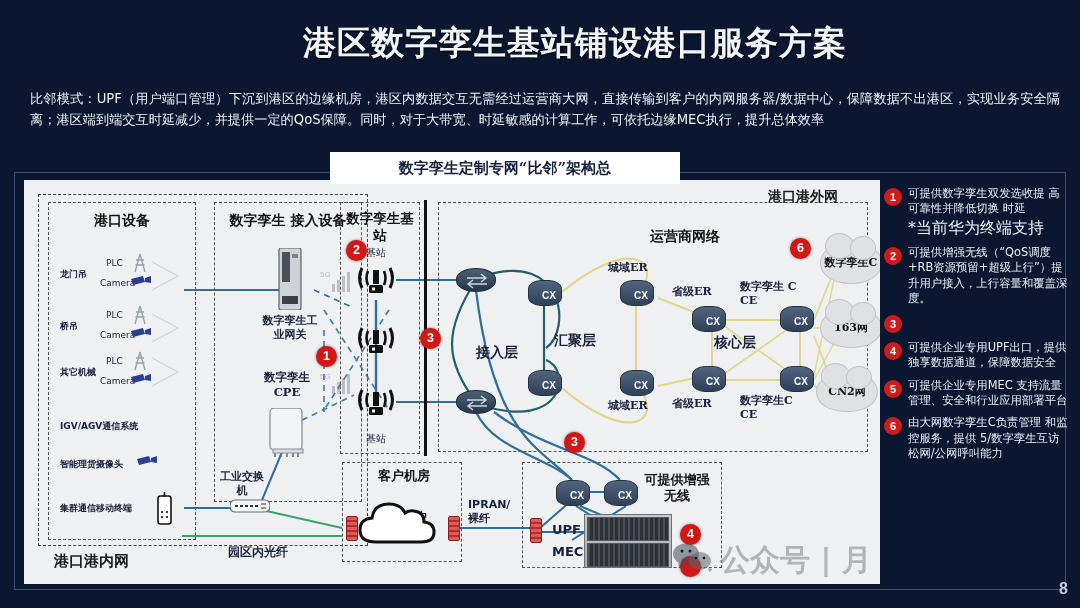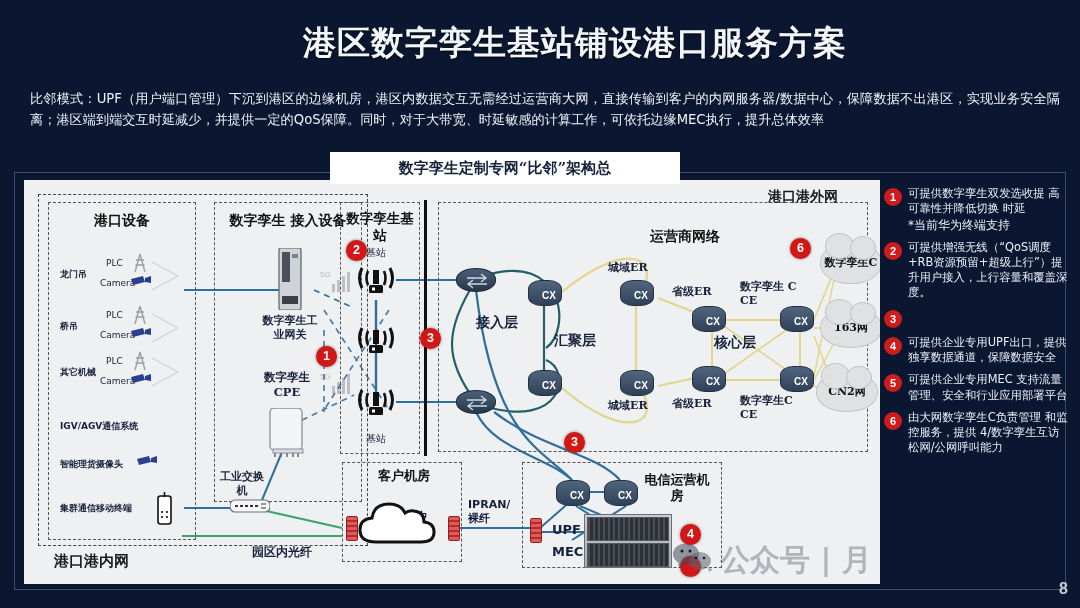--- a/index.html
+++ b/index.html
@@ -95,21 +95,21 @@
   .note { display:flex; gap:6px; margin-bottom:7px; }
   .note-num {
     flex:0 0 auto; width:18px;height:18px;border-radius:50%;
     background:#cf1b1b; color:#fff; font-size:11px;font-weight:700;
     text-align:center; line-height:18px; margin-top:2px;
   }
   .note-txt {
     font-size:11.4px; line-height:1.34; color:#eaf0f8;
     font-family:"DejaVu Sans","Liberation Sans",sans-serif;
   }
-  .note-sub { font-size:12px; }
+  .note-sub { font-size:16px; }
   
   #watermark {
     position:absolute; left:672px; top:540px; z-index:40;
     display:flex; align-items:center; gap:8px;
     font-family:"DejaVu Serif","Liberation Serif",serif;
     font-size:30px; font-weight:700; color:rgba(120,125,135,.52);
     white-space:nowrap; pointer-events:none;
   }
   #page-num {
     position:absolute; right:12px; bottom:10px; z-index:41;
@@ -281,21 +281,21 @@
     <path d="M11 44 v5 M17 44 v5 M23 44 v5 M29 44 v5 M34 44 v5" stroke="#6b7179" stroke-width="1.6"></path>
     <rect x="9" y="41" width="30" height="4" fill="#d9dce0" stroke="#8a9099" stroke-width="1"></rect>
   </svg>
 
   <div class="lbl lbl-b" style="left:196px;top:290px;width:44px;white-space:normal;text-align:center;font-size:11px;line-height:1.3;font-family:'DejaVu Serif',serif;">工业交换机</div>
   <svg class="antenna" style="left:206px;top:318px;" width="40" height="16">
     <rect x="0" y="2" width="40" height="12" rx="5" fill="#f5f6f7" stroke="#6b7179" stroke-width="1.2"></rect>
     <path d="M5 8 h3 M10 8 h3 M15 8 h3 M20 8 h3 M25 8 h3" stroke="#333" stroke-width="2"></path>
     <path d="M31 6 h5 M31 10 h5" stroke="#333" stroke-width="1.2"></path>
   </svg>
-  <div class="lbl lbl-b" style="left:228px;top:364px;font-size:12px;font-family:'DejaVu Serif',serif;">园区内光纤</div>
+  <div class="lbl lbl-b" style="left:204px;top:364px;font-size:12px;font-family:'DejaVu Serif',serif;">园区内光纤</div>
 
   <svg class="signal" style="left:296px;top:88px;" width="34" height="26">
     <text x="0" y="9" font-size="8" fill="#556">5G</text>
     <rect x="12" y="16" width="3" height="8" fill="#667"></rect>
       <rect x="17" y="12" width="3" height="12" fill="#667"></rect>
     <rect x="22" y="8" width="3" height="16" fill="#667"></rect>
       <rect x="27" y="4" width="3" height="20" fill="#667"></rect>
   </svg>
   <svg class="signal" style="left:296px;top:190px;" width="34" height="26">
     <text x="0" y="9" font-size="8" fill="#556">5G</text>
@@ -330,21 +330,21 @@
     <rect x="17" y="8" width="6" height="14" fill="#111"></rect>
     <rect x="13" y="23" width="14" height="8" rx="1.5" fill="#111"></rect>
     <rect x="16" y="25.5" width="3" height="3" fill="#fff"></rect>
   </svg>
 
   <div style="position:absolute;left:400px;top:20px;width:3px;height:256px;background:#111;"></div>
 
   <div class="dashbox" style="left:414px;top:22px;width:430px;height:250px;border-color:#555;"></div>
   <div class="grpTitle" style="left:596px;top:48px;width:130px;font-size:14px;">运营商网络</div>
 
-  <div class="lbl lbl-b" style="left:452px;top:134px;font-size:14px;font-family:'DejaVu Serif',serif;">接入层</div>
+  <div class="lbl lbl-b" style="left:452px;top:164px;font-size:14px;font-family:'DejaVu Serif',serif;">接入层</div>
   <div class="lbl lbl-b" style="left:530px;top:152px;font-size:14px;font-family:'DejaVu Serif',serif;">汇聚层</div>
   <div class="lbl lbl-b" style="left:690px;top:154px;font-size:14px;font-family:'DejaVu Serif',serif;">核心层</div>
 
   <div class="routerA" style="left:432px;top:88px;">
     <svg width="40" height="24">
         <path d="M10 9 h18 M24 5 l5 4 l-5 4 M30 15 h-18 M16 11 l-5 4 l5 4" stroke="#cfd8e2" stroke-width="1.4" fill="none"></path>
       </svg>
   </div>
   <div class="routerA" style="left:432px;top:210px;">
     <svg width="40" height="24">
@@ -379,21 +379,21 @@
   <svg class="antenna" style="left:330px;top:316px;" width="96" height="56">
     <path d="M22 46 q-16 0 -16-12 q0-11 12-12 q2-14 17-14 q12 0 16 9 q4-3 9-2 q10 1 10 11 q10 1 10 10 q0 10-13 10 Z" fill="#fff" stroke="#111" stroke-width="3"></path>
   </svg>
   <div class="lbl lbl-b" style="left:348px;top:330px;width:56px;white-space:normal;text-align:center;font-size:11px;line-height:1.25;font-family:'DejaVu Serif',serif;">园区数据中心</div>
   <div class="firewall" style="left:322px;top:336px;"></div>
   <div class="firewall" style="left:424px;top:336px;"></div>
 
   <div class="lbl lbl-b" style="left:444px;top:318px;width:46px;white-space:normal;font-size:11px;line-height:1.3;font-family:'DejaVu Sans',sans-serif;">IPRAN/裸纤</div>
 
   <div class="dashbox" style="left:498px;top:282px;width:200px;height:106px;"></div>
-  <div class="grpTitle" style="left:618px;top:292px;width:70px;font-size:13px;">电信运营机房</div>
+  <div class="grpTitle" style="left:618px;top:292px;width:70px;font-size:13px;">可提供增强无线</div>
   <div class="router" style="left:532px;top:300px;">CX</div>
   <div class="router" style="left:580px;top:300px;">CX</div>
   <div class="firewall" style="left:506px;top:338px;"></div>
   <div class="serverstack" style="left:560px;top:334px;">
     <div></div>
       <div></div>
   </div>
   <div class="lbl lbl-b" style="left:528px;top:342px;font-size:13px;font-family:'DejaVu Sans',sans-serif;">UPF</div>
   <div class="lbl lbl-b" style="left:528px;top:364px;font-size:13px;font-family:'DejaVu Sans',sans-serif;">MEC</div>
 
@@ -429,21 +429,21 @@
   <div class="note">
     <div class="note-num">4</div>
     <div class="note-txt">可提供企业专用UPF出口，提供独享数据通道，保障数据安全</div>
   </div>
   <div class="note">
     <div class="note-num">5</div>
     <div class="note-txt">可提供企业专用MEC 支持流量管理、安全和行业应用部署平台</div>
   </div>
   <div class="note">
     <div class="note-num">6</div>
-    <div class="note-txt">由大网数字孪生C负责管理 和监控服务，提供 4/数字孪生互访 松网/公网呼叫能力</div>
+    <div class="note-txt">由大网数字孪生C负责管理 和监控服务，提供 5/数字孪生互访 松网/公网呼叫能力</div>
   </div>
 </div>
 
 <div id="watermark">
   <span>
     <svg width="40" height="30" viewBox="0 0 40 30">
       <ellipse cx="14" cy="12" rx="13" ry="10.5" fill="rgba(70,75,85,.55)"></ellipse>
       <path d="M6 21 l1.5 5 l5.5-3.6 Z" fill="rgba(70,75,85,.55)"></path>
       <ellipse cx="28" cy="19" rx="11" ry="9" fill="rgba(95,100,112,.55)"></ellipse>
       <path d="M36 26 l1.2 4 l4.2-3 Z" fill="rgba(95,100,112,.55)"></path>

